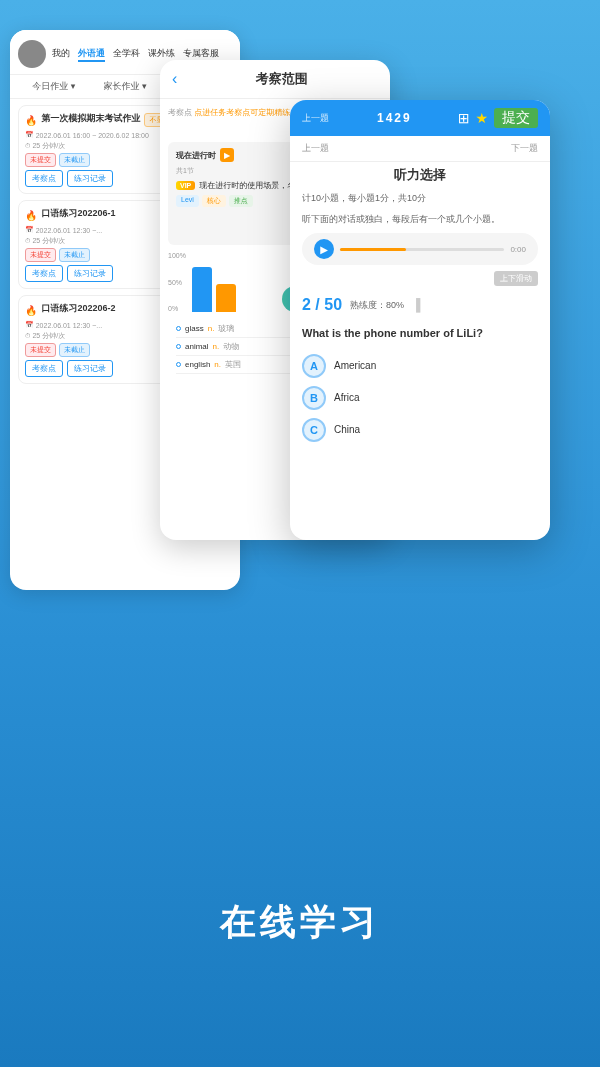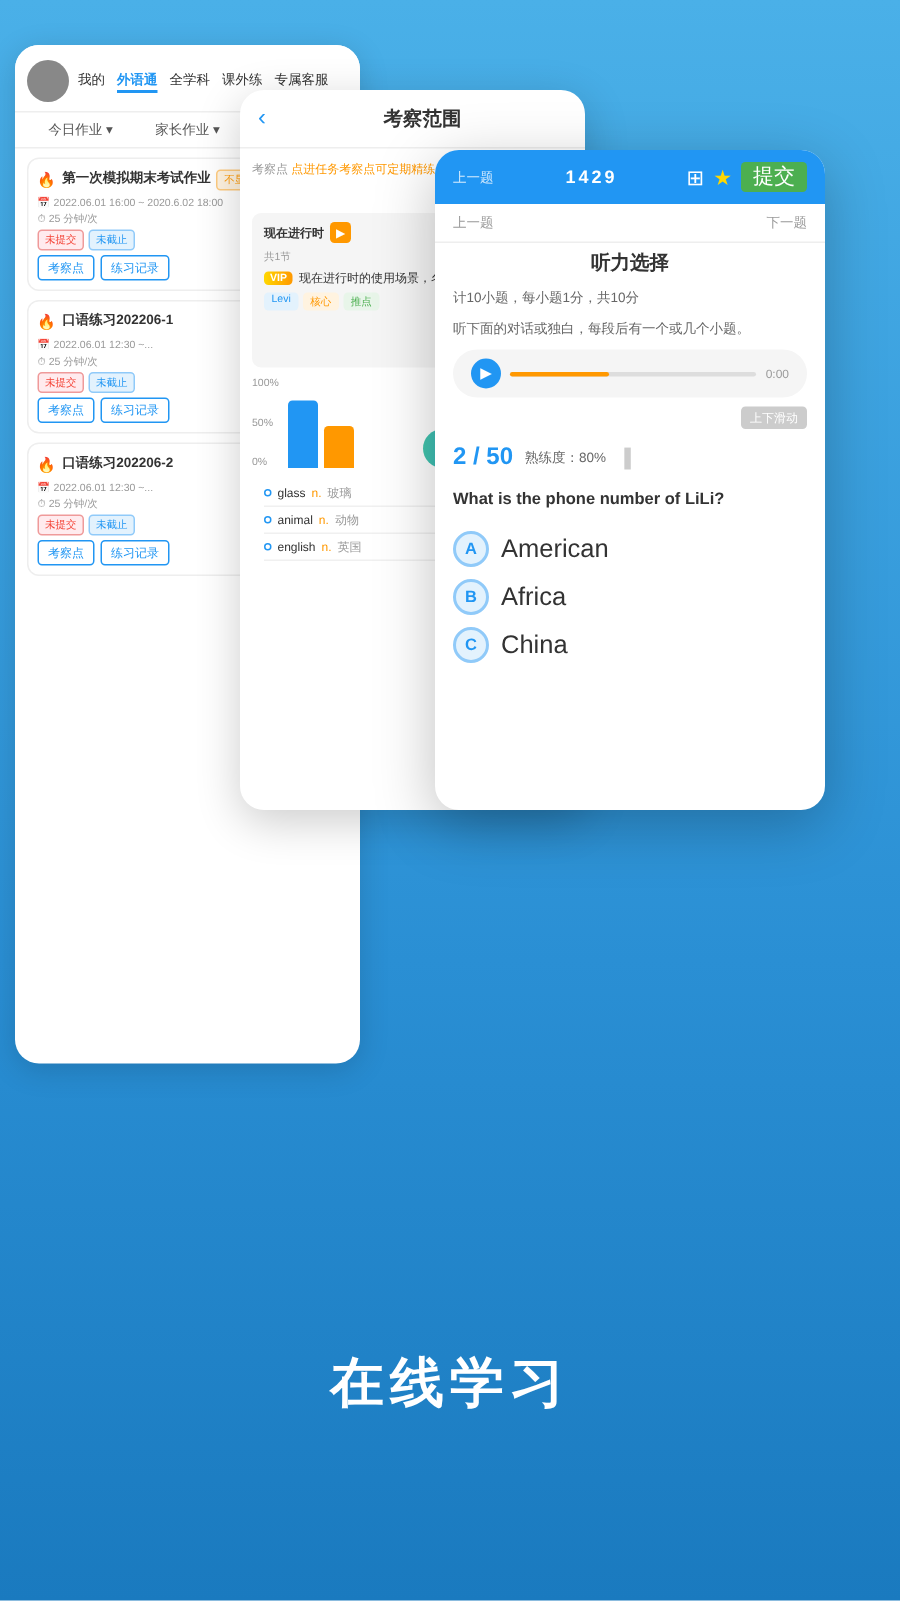--- a/index.html
+++ b/index.html
@@ -18,21 +18,21 @@
       height: 1067px;
       position: relative;
     }
 
     
     .card-back {
       position: absolute;
       top: 30px;
       left: 10px;
       width: 230px;
-      height: 679px;
+      height: 560px;
       background: #fff;
       border-radius: 16px;
       box-shadow: 0 4px 20px rgba(0,0,0,0.15);
       overflow: hidden;
     }
 
     .card-back-header {
       background: #fff;
       padding: 10px 8px 6px;
       border-bottom: 1px solid #eee;
@@ -502,21 +502,21 @@
       align-items: center;
       justify-content: center;
       font-size: 11px;
       font-weight: bold;
       color: #2196F3;
       border: 2px solid #90caf9;
       flex-shrink: 0;
     }
 
     .option-text {
-      font-size: 17px;
+      font-size: 10px;
       color: #333;
     }
 
     
     .bottom-section {
       position: absolute;
       bottom: 120px;
       left: 0;
       right: 0;
       text-align: center;

